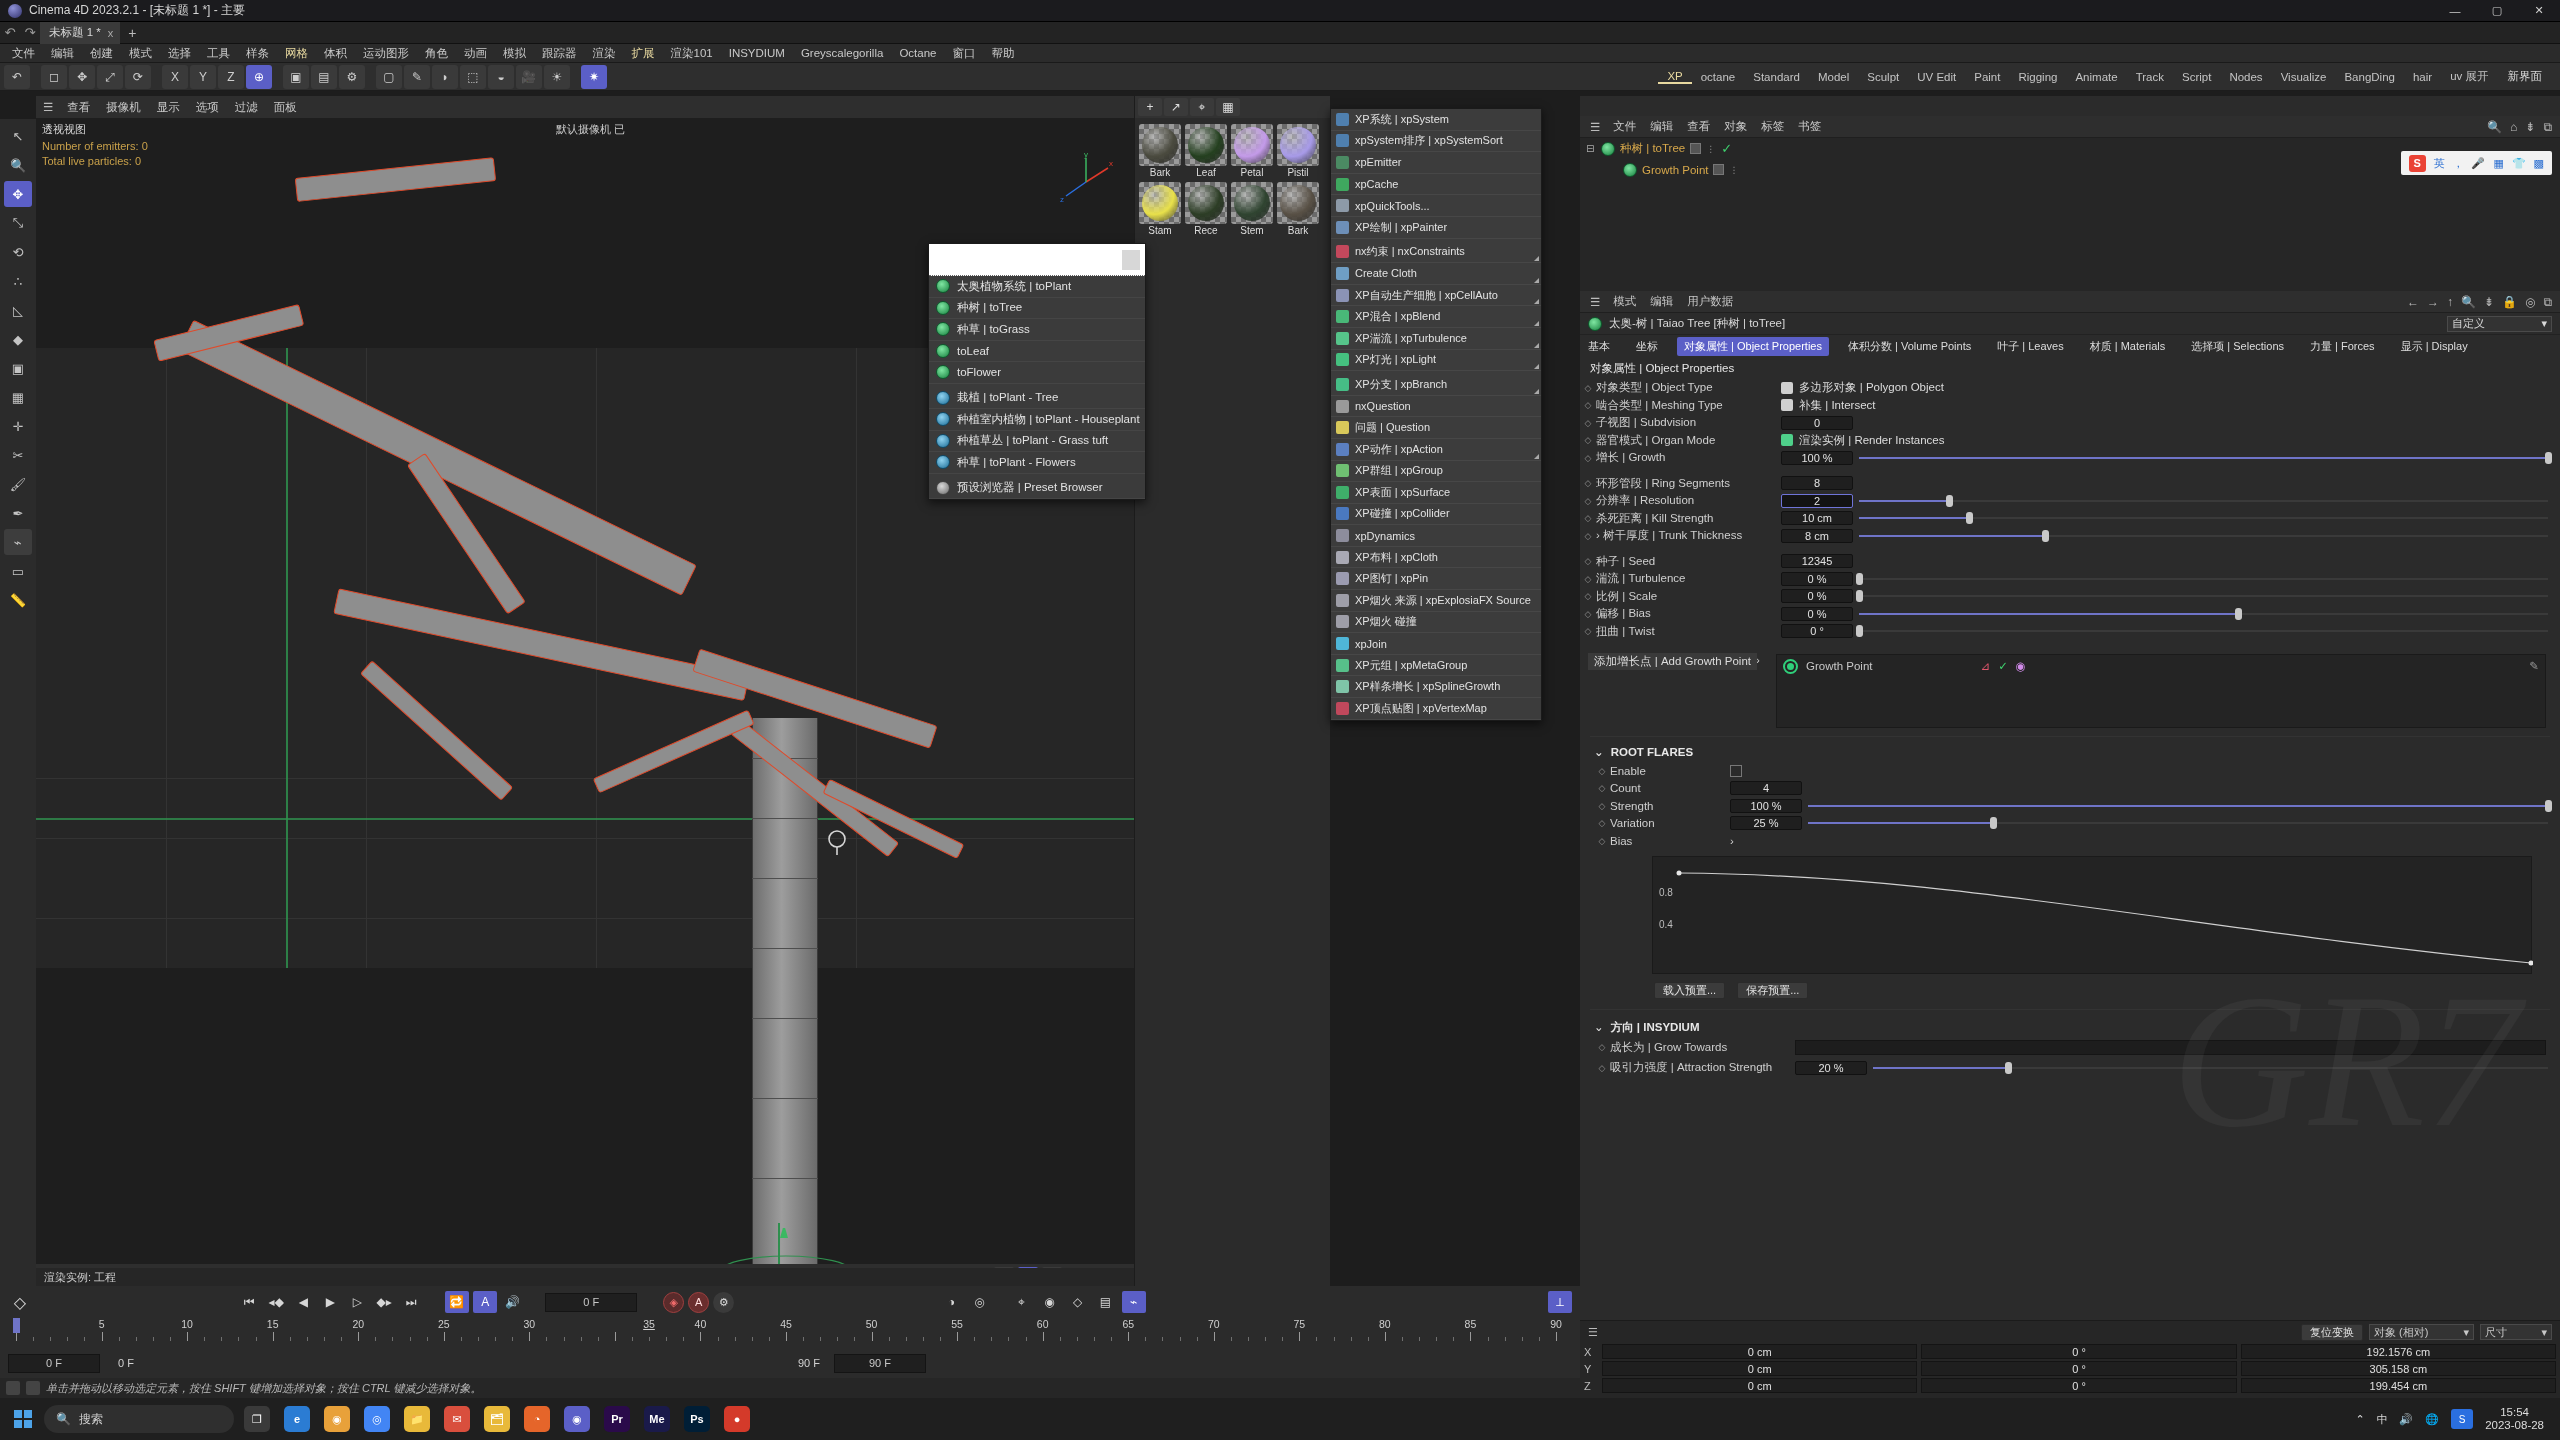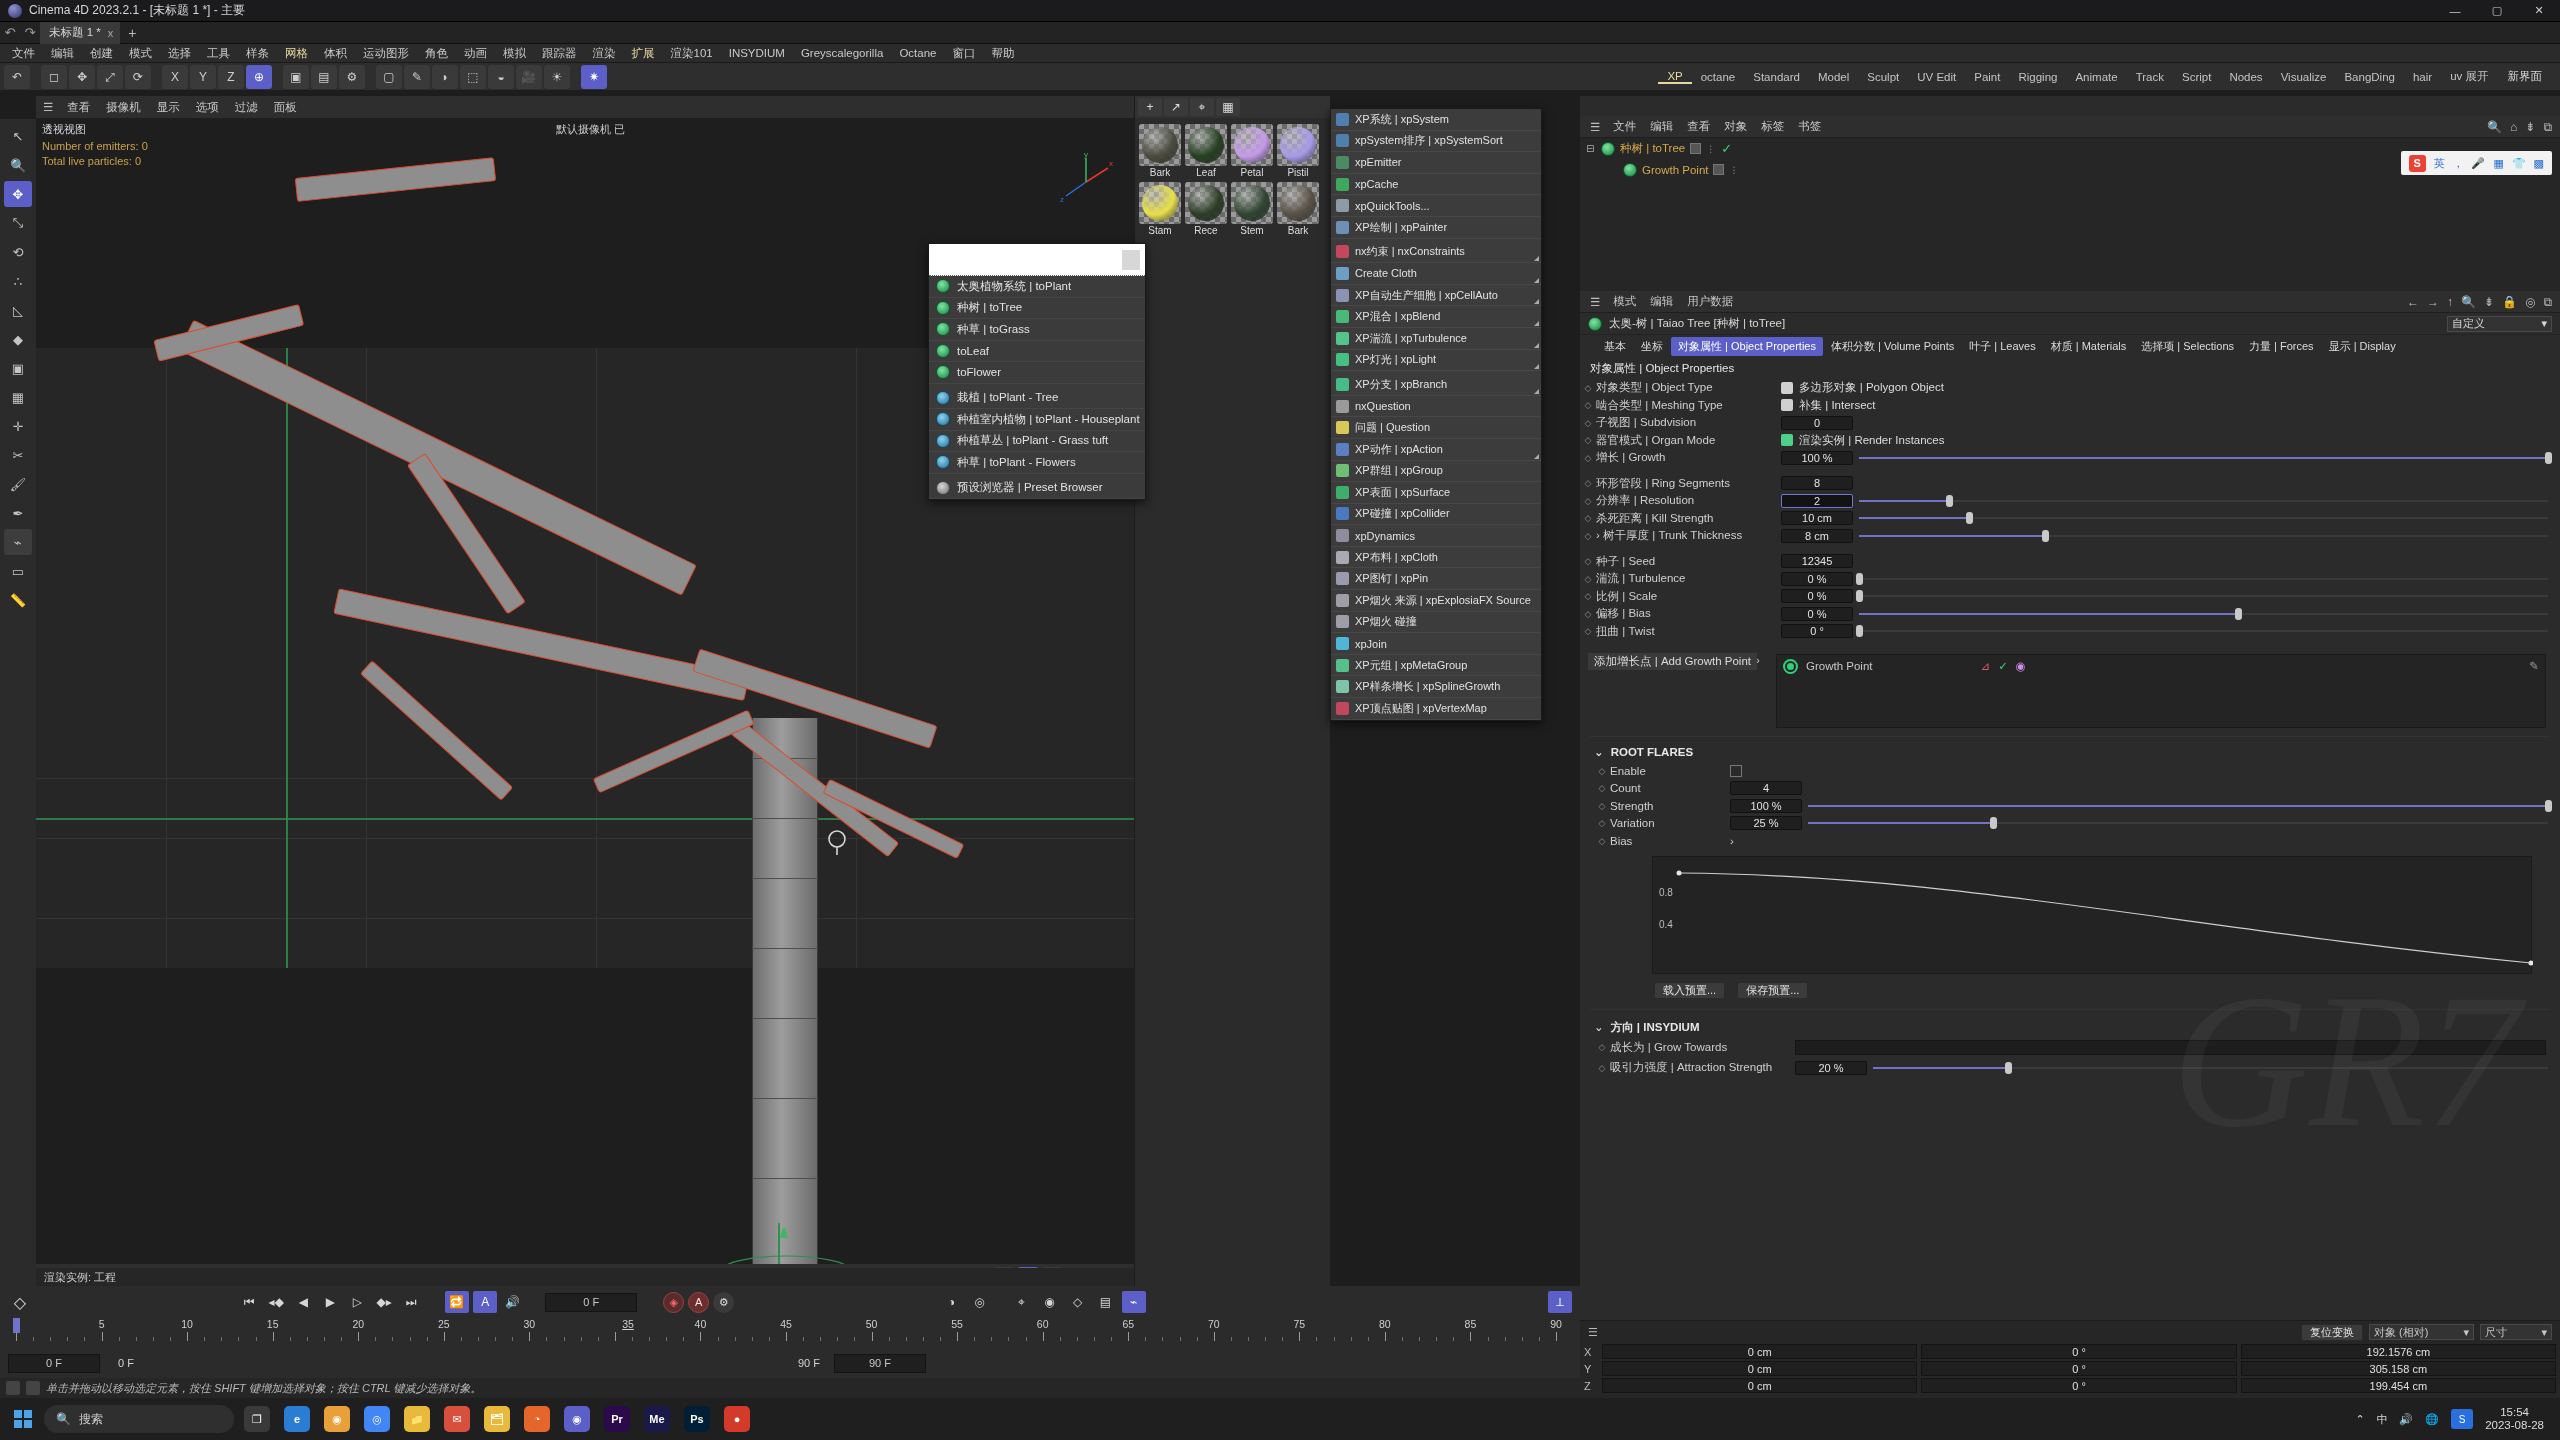--- a/index.html
+++ b/index.html
@@ -134,21 +134,21 @@
   .attr { position:absolute; left:0; right:0; top:195px; bottom:120px; background:#2b2b2b;}
   .attr-tabs { height:19px; background:#2b2b2b; display:flex; align-items:center; font-size:11.5px; }
   .attr-tabs .t { padding:1px 10px; }
   .attr-tabs .t.sel { background:#3c3c3c; color:#fff;}
   .attrobj { height:22px; display:flex; align-items:center; gap:7px; padding-left:8px; font-size:11.5px; color:#d9d9d9;
       border-bottom:1px solid #222;}
   .attrobj .circ { width:14px;height:14px;border-radius:50%;
       background:radial-gradient(circle at 40% 35%,#7fe6a2,#18813f); border:1px solid #0d5a2c;}
   .dropdown { margin-left:auto; margin-right:8px; width:105px; height:16px; background:#333; border:1px solid #4a4a4a;
       display:flex; align-items:center; justify-content:space-between; padding:0 4px; font-size:11px;}
-  .tabstrip { height:22px; display:flex; align-items:center; gap:1px; padding-left:17px; font-size:11px; }
+  .tabstrip { height:22px; display:flex; align-items:center; gap:12px; padding-left:1px; font-size:11px; }
   .tabstrip .tb2 { padding:2px 7px; border-radius:2px; color:#ddd; white-space:nowrap;}
   .tabstrip .tb2.sel { background:#5b5fc7; color:#fff; }
   .secthdr { font-size:11.5px; color:#e6e6e6; padding:4px 0 3px 10px; }
 
   .prow { display:flex; align-items:center; height:17.5px; font-size:11.5px; }
   .prow .dia { width:16px; text-align:center; color:#8a8a8a; font-size:9px; }
   .prow .lbl { width:185px; color:#cfcfcf; white-space:nowrap; overflow:hidden;}
   .field { width:72px; height:14px; background:#1f1f1f; border:1px solid #111; border-radius:2px;
       font-size:11px; color:#e2e2e2; display:flex; align-items:center; justify-content:center;}
   .field.edit { border:1px solid #6f74d8; background:#131313; }
@@ -1062,21 +1062,21 @@
         <span class="rlab" style="left: 181.111px;">10</span>
         <span class="rtick" style="left: 266.667px;"></span>
         <span class="rlab" style="left: 266.667px;">15</span>
         <span class="rtick" style="left: 352.222px;"></span>
         <span class="rlab" style="left: 352.222px;">20</span>
         <span class="rtick" style="left: 437.778px;"></span>
         <span class="rlab" style="left: 437.778px;">25</span>
         <span class="rtick" style="left: 523.333px;"></span>
         <span class="rlab" style="left: 523.333px;">30</span>
         <span class="rtick" style="left: 608.889px;"></span>
-        <span class="rlab" style="left: 622px; text-decoration: underline;">35</span>
+        <span class="rlab" style="left: 643px; text-decoration: underline;">35</span>
         <span class="rtick" style="left: 694.444px;"></span>
         <span class="rlab" style="left: 694.444px;">40</span>
         <span class="rtick" style="left: 780px;"></span>
         <span class="rlab" style="left: 780px;">45</span>
         <span class="rtick" style="left: 865.556px;"></span>
         <span class="rlab" style="left: 865.556px;">50</span>
         <span class="rtick" style="left: 951.111px;"></span>
         <span class="rlab" style="left: 951.111px;">55</span>
         <span class="rtick" style="left: 1036.67px;"></span>
         <span class="rlab" style="left: 1036.67px;">60</span>

